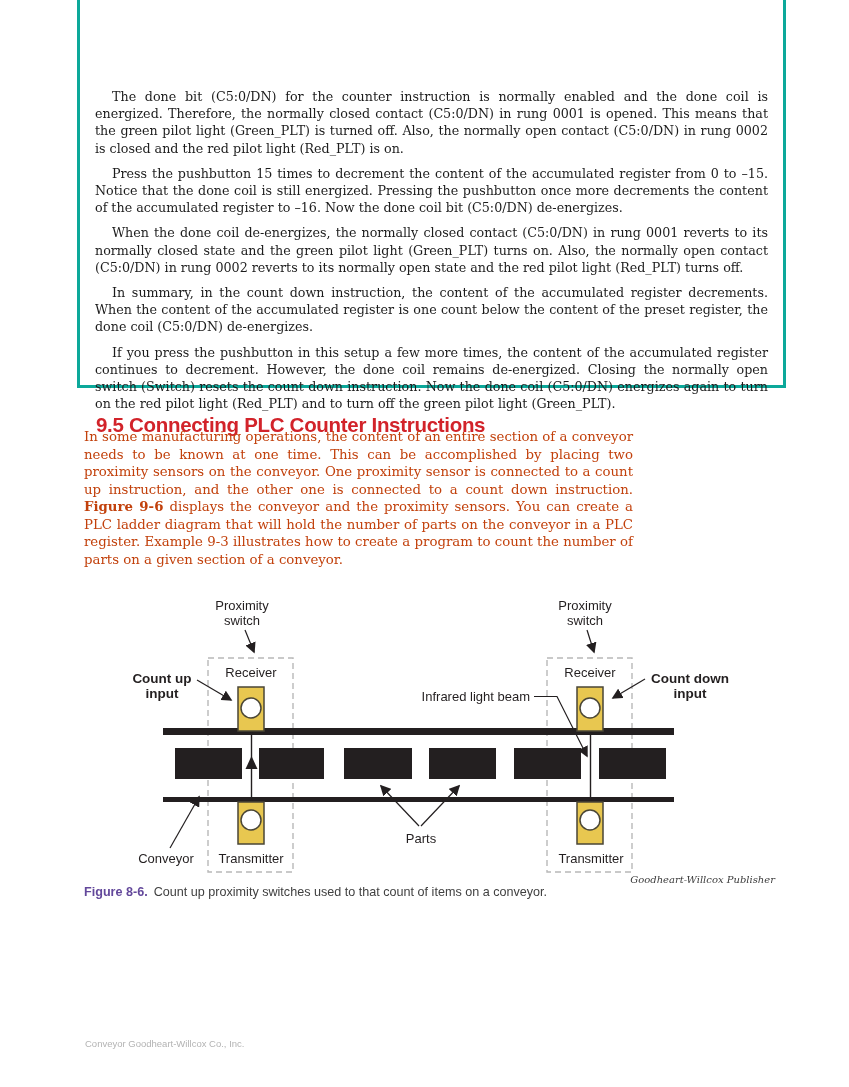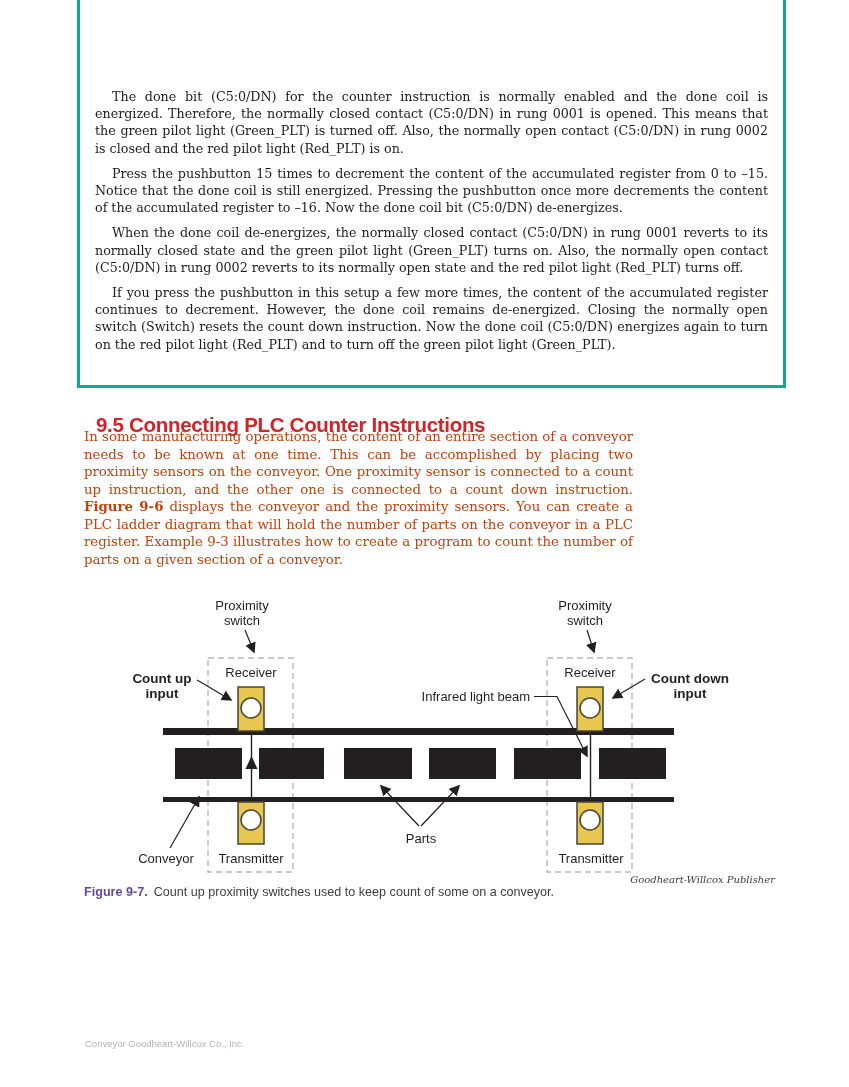--- a/index.html
+++ b/index.html
@@ -96,20 +96,21 @@
 </style>
 </head>
 <body>
 
 <div class="abs page-num">193</div>
 
 <div class="abs callout-box">
   <p>The done bit (C5:0/DN) for the counter instruction is normally enabled and the done coil is energized. Therefore, the normally closed contact (C5:0/DN) in rung 0001 is opened. This means that the green pilot light (Green_PLT) is turned off. Also, the normally open contact (C5:0/DN) in rung 0002 is closed and the red pilot light (Red_PLT) is on.</p>
   <p>Press the pushbutton 15 times to decrement the content of the accumulated register from 0 to –15. Notice that the done coil is still energized. Pressing the pushbutton once more decrements the content of the accumulated register to –16. Now the done coil bit (C5:0/DN) de-energizes.</p>
   <p>When the done coil de-energizes, the normally closed contact (C5:0/DN) in rung 0001 reverts to its normally closed state and the green pilot light (Green_PLT) turns on. Also, the normally open contact (C5:0/DN) in rung 0002 reverts to its normally open state and the red pilot light (Red_PLT) turns off.</p>
+  <p>In summary, in the count down instruction, the content of the accumulated register decrements. When the content of the accumulated register is one count below the content of the preset register, the done coil (C5:0/DN) de-energizes.</p>
   <p>If you press the pushbutton in this setup a few more times, the content of the accumulated register continues to decrement. However, the done coil remains de-energized. Closing the normally open switch (Switch) resets the count down instruction. Now the done coil (C5:0/DN) energizes again to turn on the red pilot light (Red_PLT) and to turn off the green pilot light (Green_PLT).</p>
 </div>
 
 <h2 class="abs section-heading" style="margin:12px">9.5 Connecting PLC Counter Instructions</h2>
 
 <p class="abs section-body" style="margin:0"><span>In some manufacturing operations, the content of an entire section of a conveyor needs to be known at one time. This can be accomplished by placing two proximity sensors on the conveyor. One proximity sensor is connected to a count up instruction, and the other one is connected to a count down instruction. </span><span class="bold-ref">Figure 9-6</span><span> displays the conveyor and the proximity sensors. You can create a PLC ladder diagram that will hold the number of parts on the conveyor in a PLC register. Example 9-3 illustrates how to create a program to count the number of parts on a given section of a conveyor.</span></p>
 
 <svg class="abs figure-svg" width="849" height="284" viewBox="0 0 849 284">
   <defs>
     <marker id="arw" viewBox="0 0 10 10" refX="8.5" refY="5" markerWidth="9" markerHeight="9" orient="auto-start-reverse">
@@ -178,15 +179,15 @@
 
   <text class="mid" x="166" y="271">Conveyor</text>
   <line x1="170" y1="256" x2="199" y2="205" stroke="#231f20" stroke-width="1.2" marker-end="url(#arw)"></line>
 
   <text class="mid" x="251" y="271">Transmitter</text>
   <text class="mid" x="591" y="271">Transmitter</text>
 </svg>
 
 <div class="abs figure-credit">Goodheart-Willcox Publisher</div>
 
-<div class="abs figure-caption"><span class="cap-label">Figure 9-7.</span><span>Count up proximity switches used to keep count of some on a conveyor.</span></div>
+<div class="abs figure-caption"><span class="cap-label">Figure 8-6.</span><span>Count up proximity switches used to that count of items on a conveyor.</span></div>
 
 <div class="abs copyright">Conveyor Goodheart-Willcox Co., Inc.</div>
 
 </body></html>

